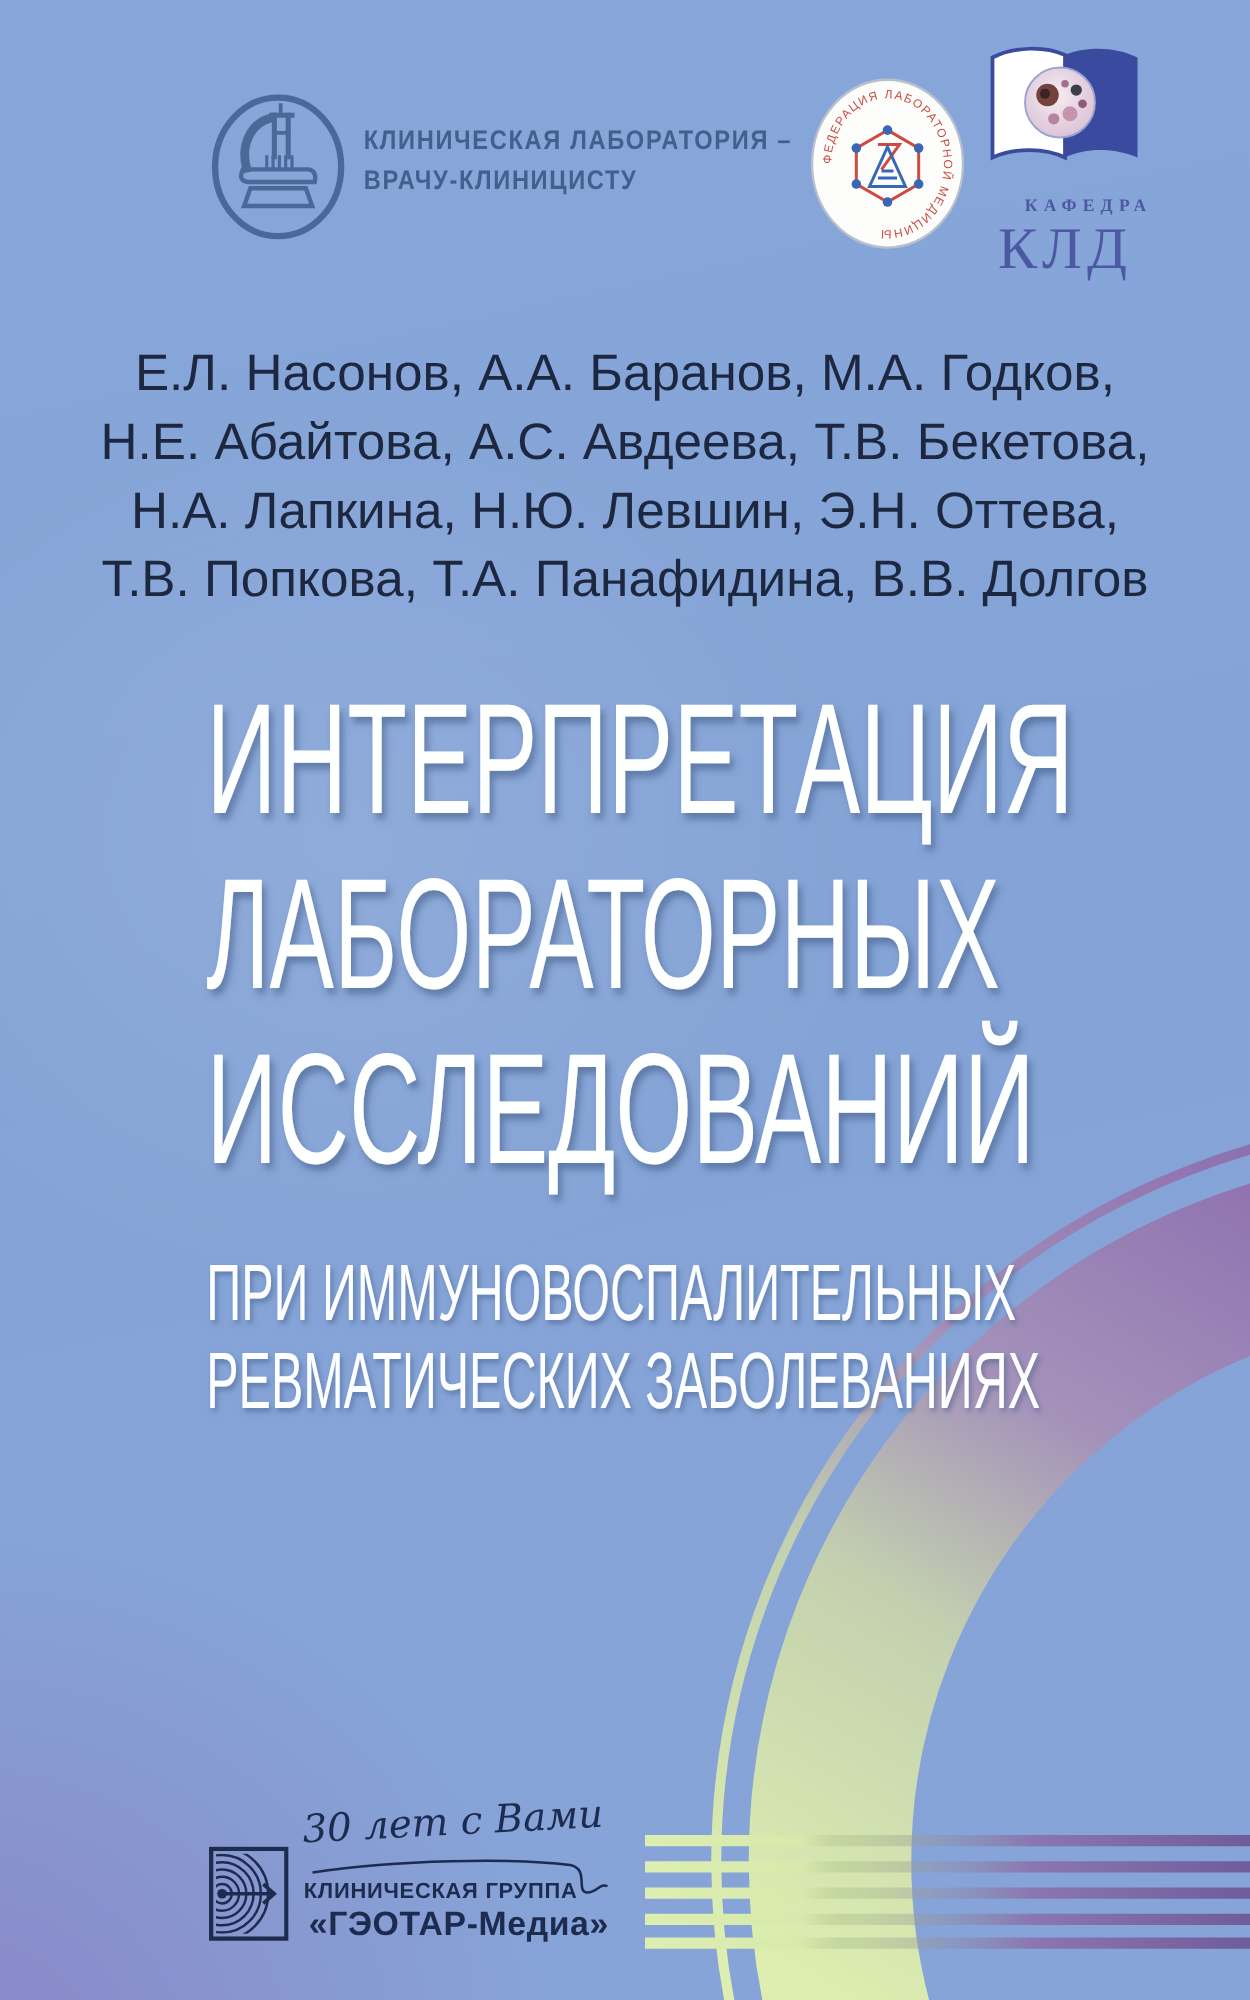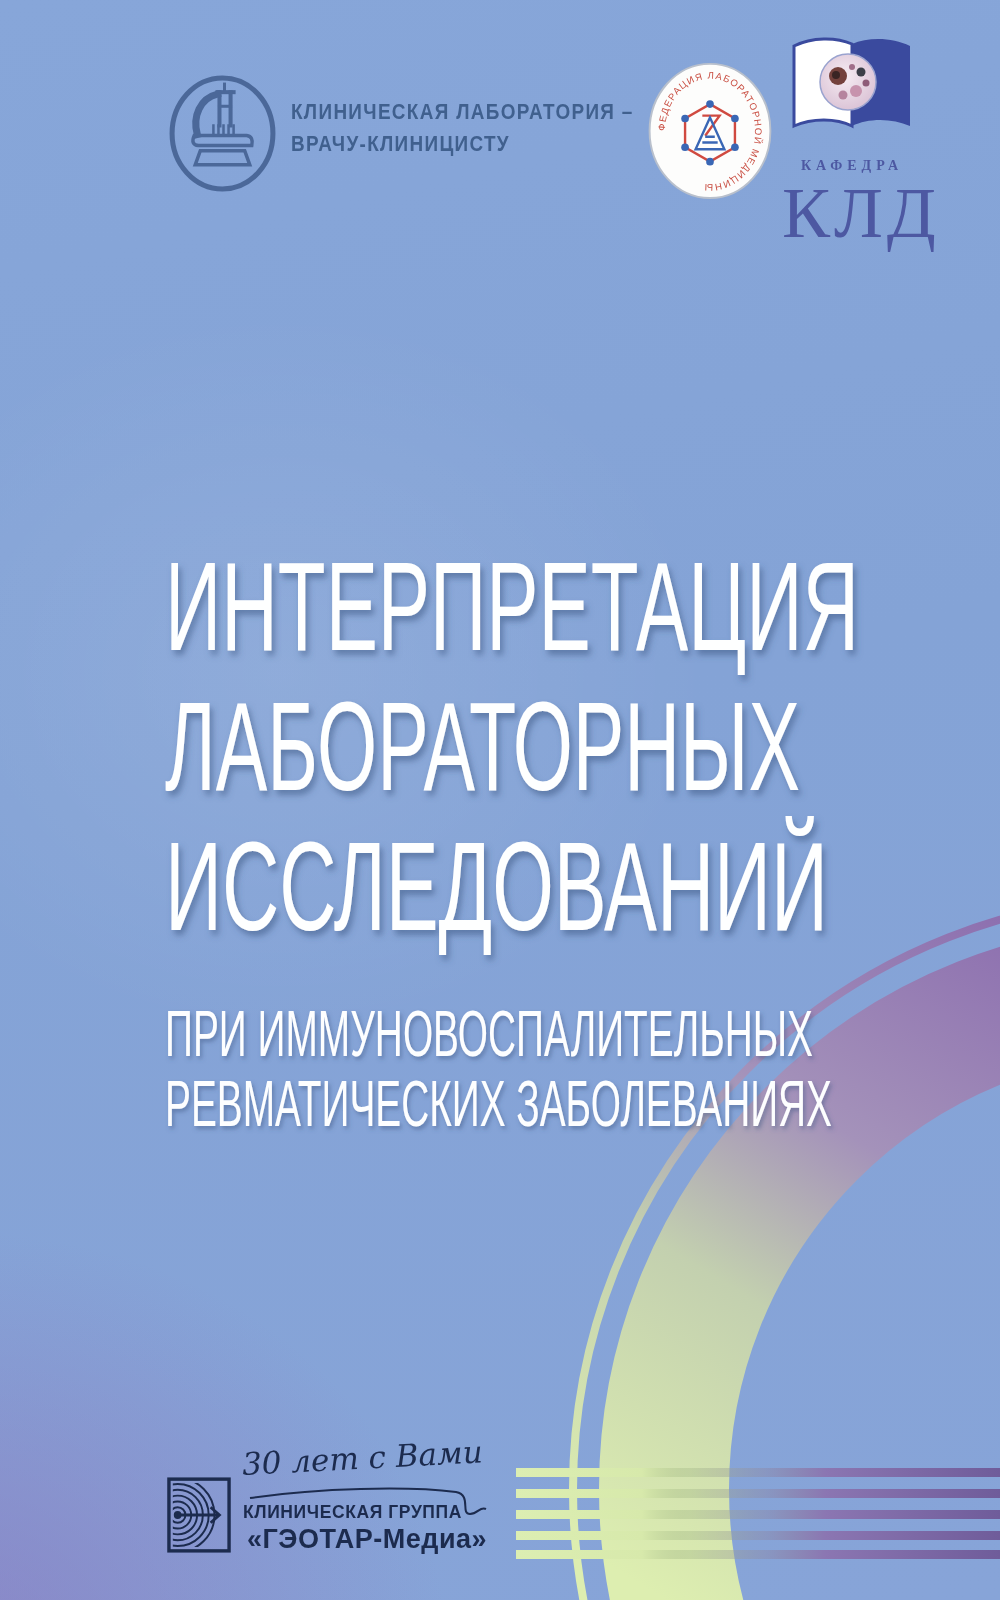--- a/index.html
+++ b/index.html
@@ -22,25 +22,25 @@
   .series-badge{left:166px;top:74px;z-index:3;}
   .series-text{
     left:291px;top:96px;z-index:3;color:#40608e;font-weight:700;
     font-size:21.5px;line-height:32px;letter-spacing:1.5px;
     transform:scaleX(0.88);transform-origin:left top;white-space:nowrap;
   }
 
   
   .flm-logo{left:646px;top:60px;z-index:3;}
   .kld-book{left:786px;top:34px;z-index:3;}
-  .kld-kafedra{left:782px;top:158px;width:140px;z-index:3;text-align:center;
+  .kld-kafedra{left:782px;top:158px;width:140px;z-index:3;text-align:right;
     font-family:"Liberation Serif",serif;font-size:14px;letter-spacing:5px;
     color:#4d58a2;font-weight:700;white-space:nowrap;}
   .kld-abbr{left:782px;top:172px;width:140px;z-index:3;text-align:center;
-    font-family:"Liberation Serif",serif;font-size:72px;letter-spacing:4px;
+    font-family:"Liberation Serif",serif;font-size:47px;letter-spacing:4px;
     color:#4d58a2;white-space:nowrap;}
 
   
   .authors{left:0;top:271px;width:1000px;z-index:3;text-align:center;
     color:#1d2840;font-size:41px;line-height:55px;white-space:nowrap;}
 
   
   .title-svg{position:absolute;left:0;top:520px;z-index:3;}
   .subtitle-svg{position:absolute;left:0;top:985px;z-index:3;}
 
@@ -150,20 +150,26 @@
       <circle cx="75" cy="38" r="4.5" fill="#3c3f48"></circle>
       <circle cx="70" cy="57" r="6" fill="#c793ad"></circle>
       <circle cx="57" cy="61" r="4.5" fill="#b5849e"></circle>
       <circle cx="80" cy="49" r="3.5" fill="#8e5b78"></circle>
       <circle cx="66" cy="33" r="3" fill="#a06f8a"></circle>
     </g>
   </svg>
   <div class="abs kld-kafedra">КАФЕДРА</div>
   <div class="abs kld-abbr">КЛД</div>
 
+  <div class="abs authors">
+    <div>Е.Л. Насонов, А.А. Баранов, М.А. Годков,</div>
+    <div>Н.Е. Абайтова, А.С. Авдеева, Т.В. Бекетова,</div>
+    <div>Н.А. Лапкина, Н.Ю. Левшин, Э.Н. Оттева,</div>
+    <div>Т.В. Попкова, Т.А. Панафидина, В.В. Долгов</div>
+  </div>
 
   <svg class="title-svg" width="1000" height="460" viewBox="0 0 1000 460">
     <defs>
       <filter id="titleShadow" x="-10%" y="-10%" width="130%" height="130%">
         <feDropShadow dx="3" dy="5" stdDeviation="3" flood-color="#3a5582" flood-opacity="0.55"></feDropShadow>
       </filter>
     </defs>
     <g fill="#feffff" filter="url(#titleShadow)">
       <text x="165" y="130" font-size="126" textLength="694" lengthAdjust="spacingAndGlyphs">ИНТЕРПРЕТАЦИЯ</text>
       <text x="165" y="270" font-size="126" textLength="635" lengthAdjust="spacingAndGlyphs">ЛАБОРАТОРНЫХ</text>

